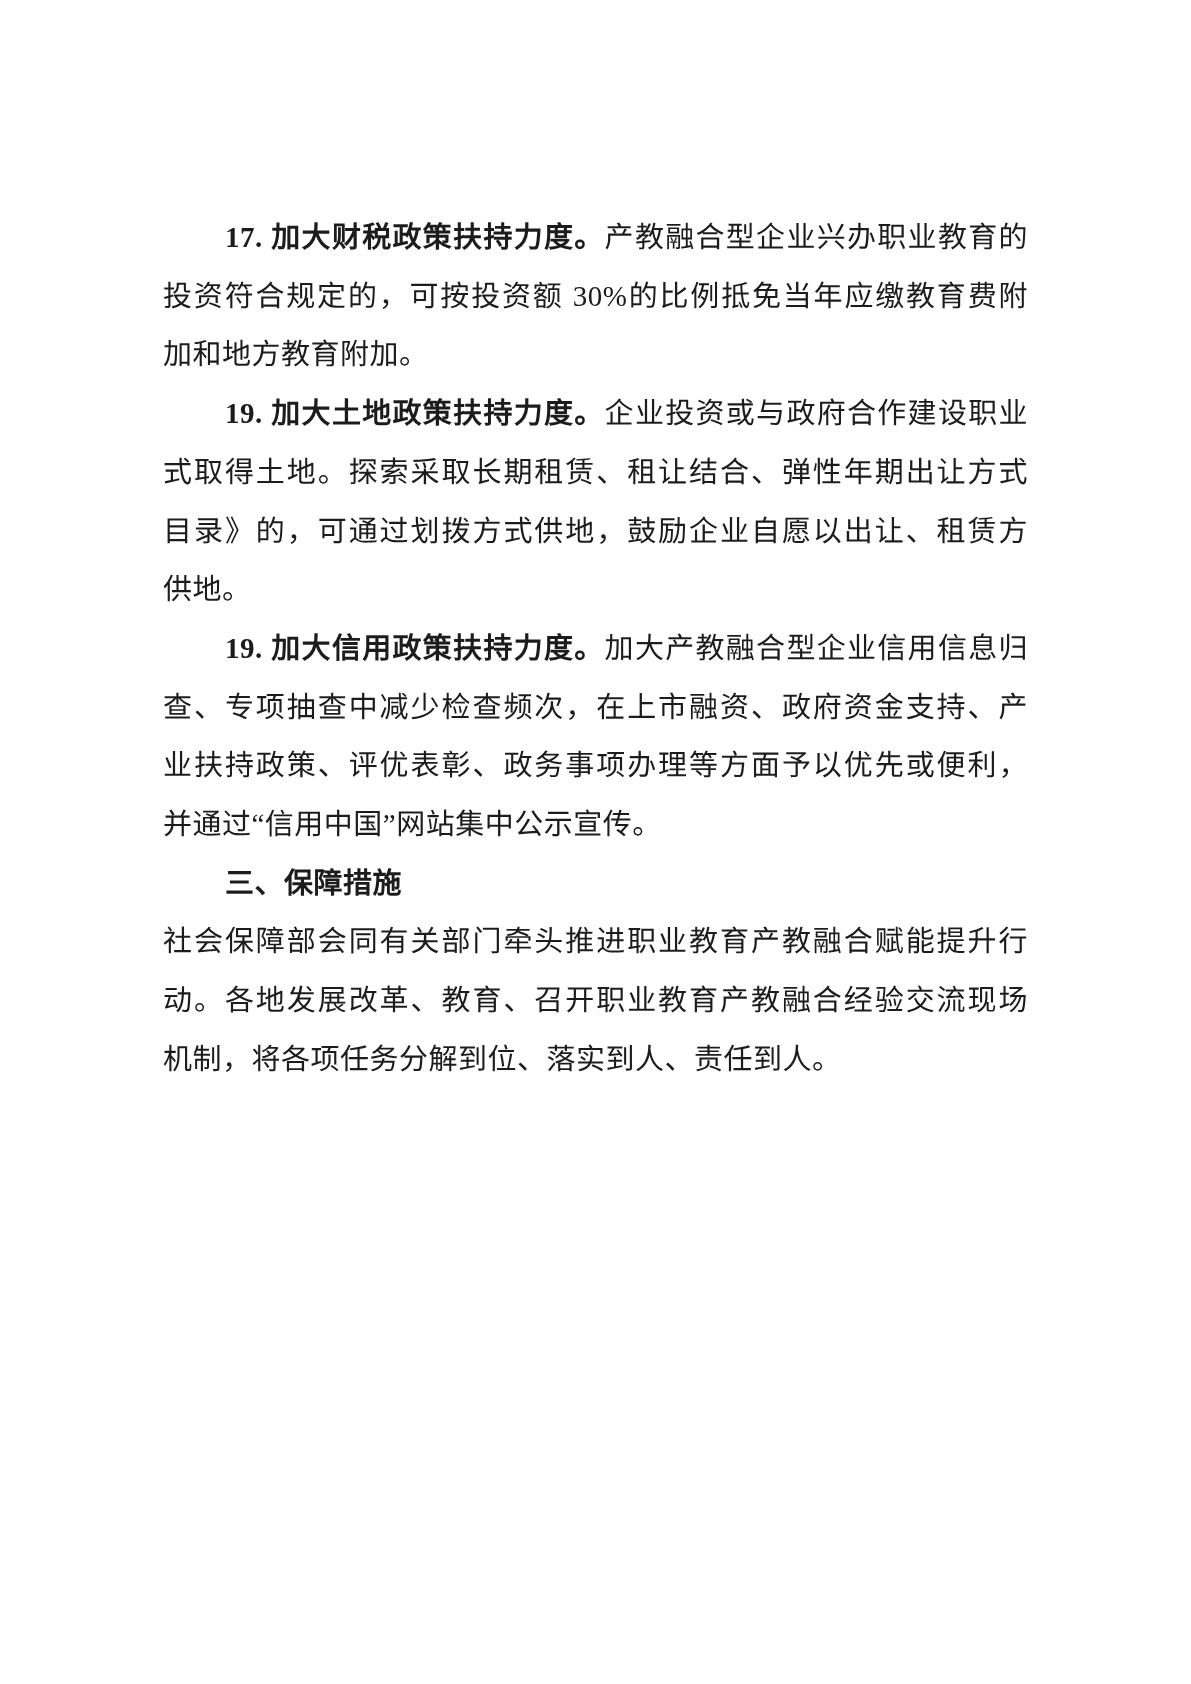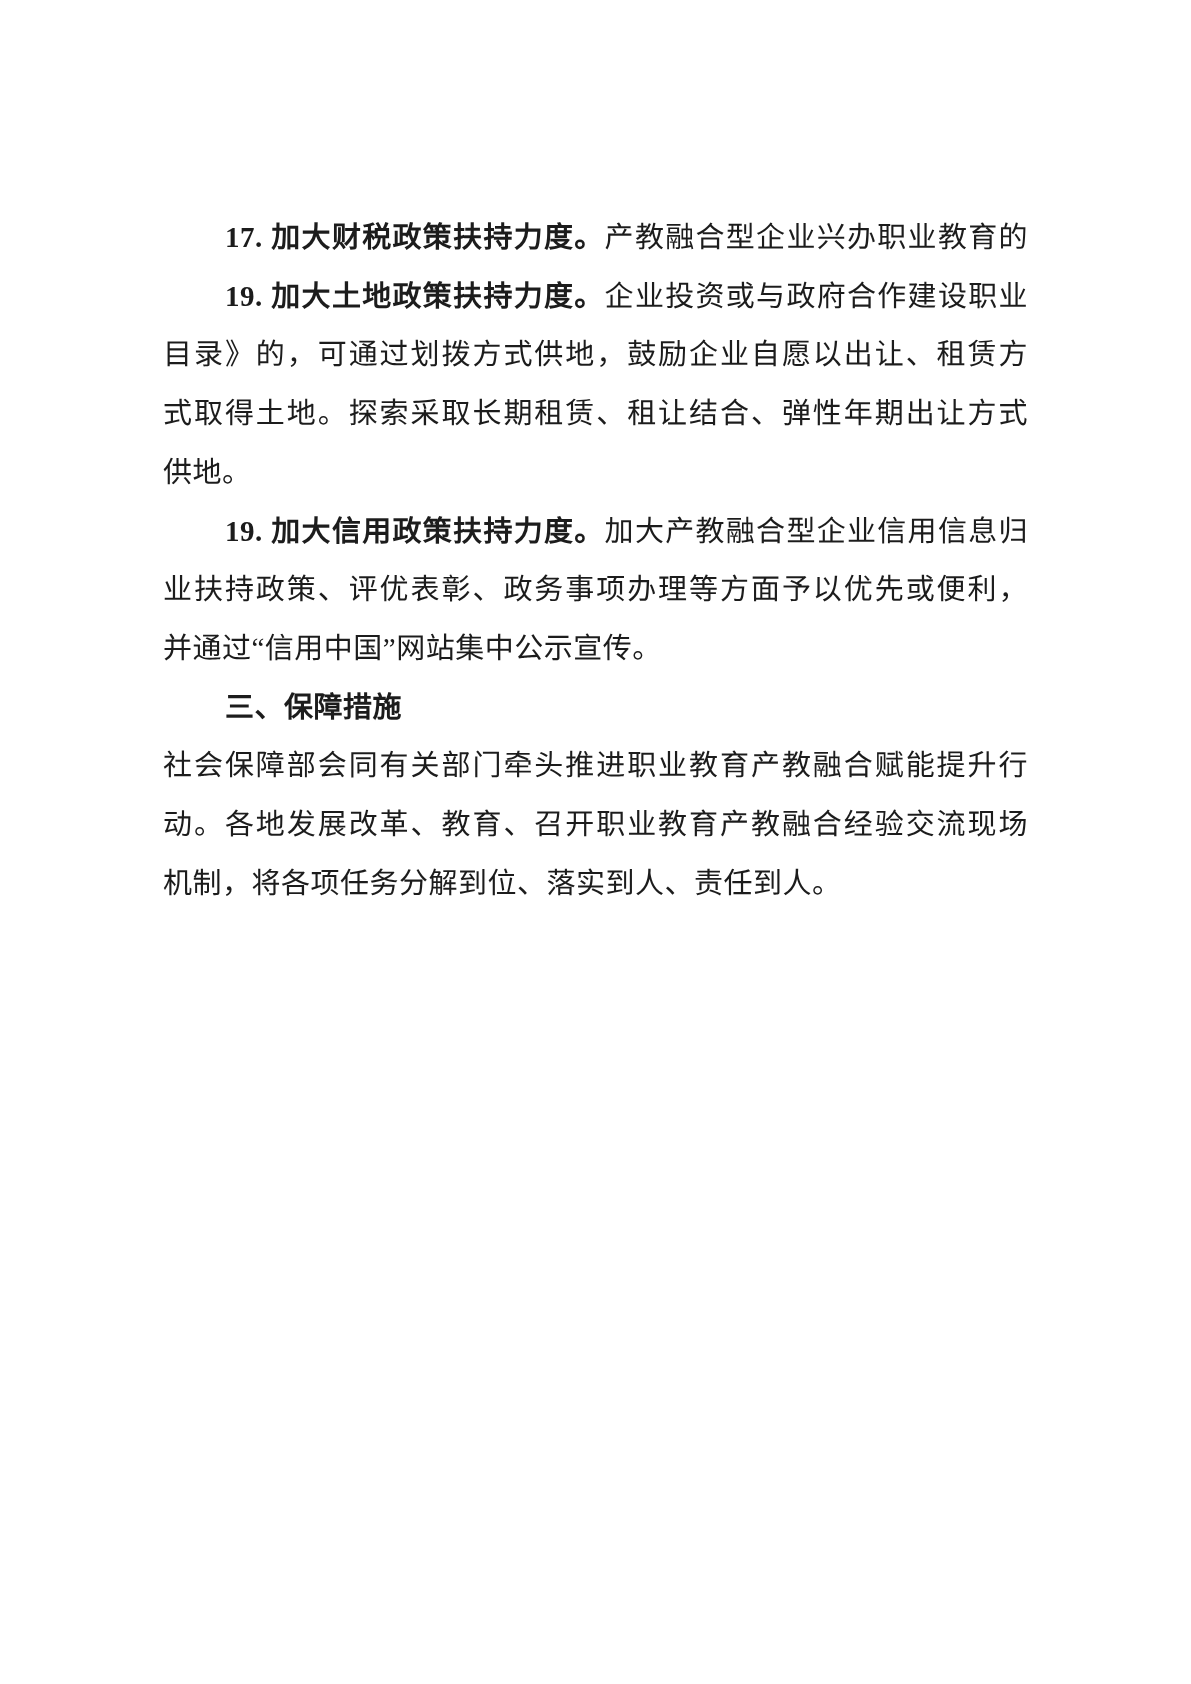--- a/index.html
+++ b/index.html
@@ -61,29 +61,32 @@
     font-weight:700;
   }
 </style>
 </head>
 <body>
 
 <div class="page">
   <div class="content">
       <div class="paragraph">
         <div class="line fill indent"><span class="seg bold">17. 加大财税政策扶持力度。</span><span class="seg">产教融合型企业兴办职业教育的</span></div>
+        <div class="line fill"><span class="seg">投资符合规定的，可按投资额 30%的比例抵免当年应缴教育费附</span></div>
+        <div class="line"><span class="seg">加和地方教育附加。</span></div>
       </div>
       <div class="paragraph">
         <div class="line fill indent"><span class="seg bold">19. 加大土地政策扶持力度。</span><span class="seg">企业投资或与政府合作建设职业</span></div>
+        <div class="line fill"><span class="seg">式取得土地。探索采取长期租赁、租让结合、弹性年期出让方式</span></div>
         <div class="line fill"><span class="seg">目录》的，可通过划拨方式供地，鼓励企业自愿以出让、租赁方</span></div>
-        <div class="line fill"><span class="seg">式取得土地。探索采取长期租赁、租让结合、弹性年期出让方式</span></div>
         <div class="line"><span class="seg">供地。</span></div>
       </div>
       <div class="paragraph">
         <div class="line fill indent"><span class="seg bold">19. 加大信用政策扶持力度。</span><span class="seg">加大产教融合型企业信用信息归</span></div>
+        <div class="line fill"><span class="seg">查、专项抽查中减少检查频次，在上市融资、政府资金支持、产</span></div>
         <div class="line fill"><span class="seg">业扶持政策、评优表彰、政务事项办理等方面予以优先或便利，</span></div>
         <div class="line"><span class="seg">并通过“信用中国”网站集中公示宣传。</span></div>
       </div>
       <div class="paragraph heading">
         <div class="line indent"><span class="seg bold">三、保障措施</span></div>
       </div>
       <div class="paragraph">
         <div class="line fill"><span class="seg">社会保障部会同有关部门牵头推进职业教育产教融合赋能提升行</span></div>
         <div class="line fill"><span class="seg">动。各地发展改革、教育、召开职业教育产教融合经验交流现场</span></div>
         <div class="line"><span class="seg">机制，将各项任务分解到位、落实到人、责任到人。</span></div>

